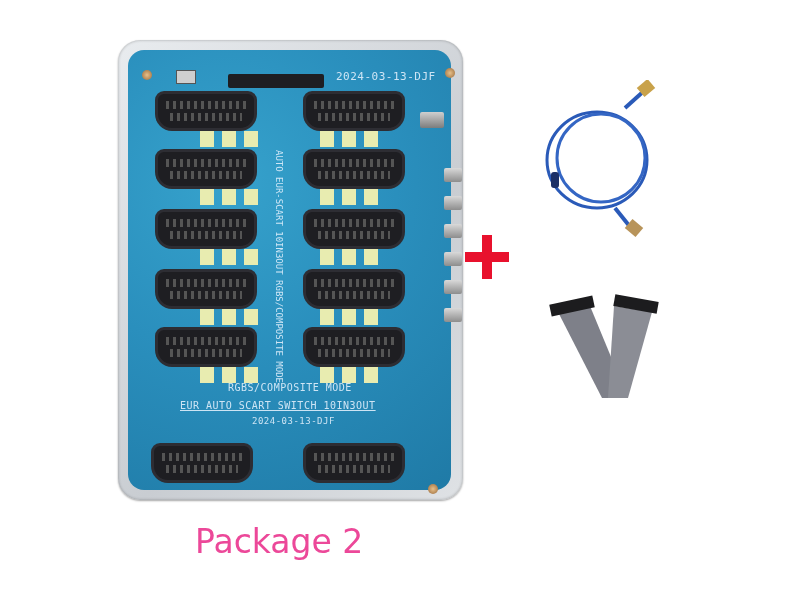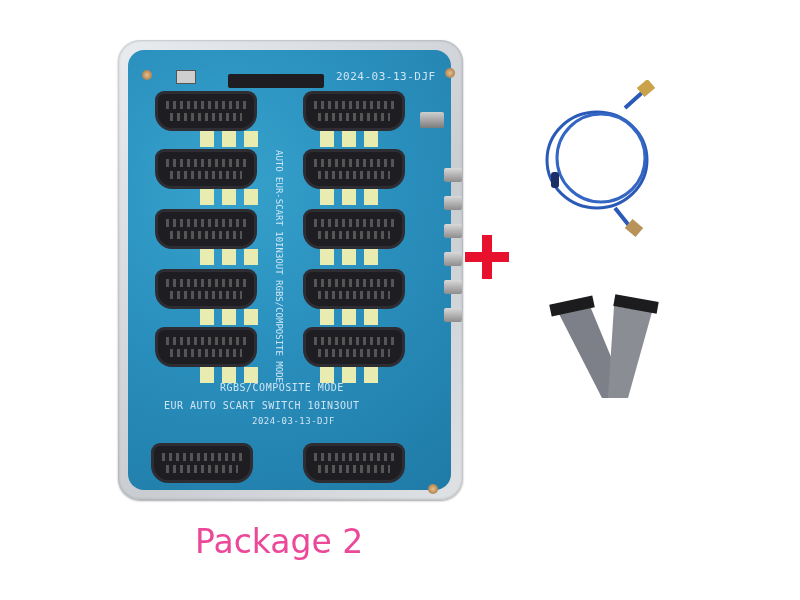--- a/index.html
+++ b/index.html
@@ -104,22 +104,22 @@
 <div class="vtext" style="left:284px;top:150px;">AUTO EUR-SCART 10IN3OUT  RGBS/COMPOSITE MODE</div>
 
 <div class="rca" style="left:444px;top:168px;"></div>
 <div class="rca" style="left:444px;top:196px;"></div>
 <div class="rca" style="left:444px;top:224px;"></div>
 <div class="rca" style="left:444px;top:252px;"></div>
 <div class="rca" style="left:444px;top:280px;"></div>
 <div class="rca" style="left:444px;top:308px;"></div>
 <div class="rca" style="left:420px;top:112px;width:24px;height:16px;background:linear-gradient(#cfcfcf,#7d7d7d);"></div>
 
-<div class="board-text" style="left:220px;top:382px;">RGBS/COMPOSITE MODE</div>
-<div class="board-text" style="left:164px;top:400px;">EUR AUTO SCART SWITCH 10IN3OUT</div>
+<div class="board-text" style="left:228px;top:382px;">RGBS/COMPOSITE MODE</div>
+<div class="board-text" style="left:180px;top:400px;text-decoration:underline;">EUR AUTO SCART SWITCH 10IN3OUT</div>
 <div class="board-text" style="left:252px;top:416px;font-size:9px;">2024-03-13-DJF</div>
 
 <div class="scart" style="left:154px;top:446px;"></div>
 <div class="scart" style="left:306px;top:446px;"></div>
 
 <div class="plus"></div>
 
 <svg class="usb-cable" viewBox="0 0 135 160">
   <ellipse cx="62" cy="80" rx="50" ry="48" fill="none" stroke="#2a5ab8" stroke-width="3"></ellipse>
   <ellipse cx="66" cy="78" rx="44" ry="44" fill="none" stroke="#3466c4" stroke-width="3"></ellipse>

